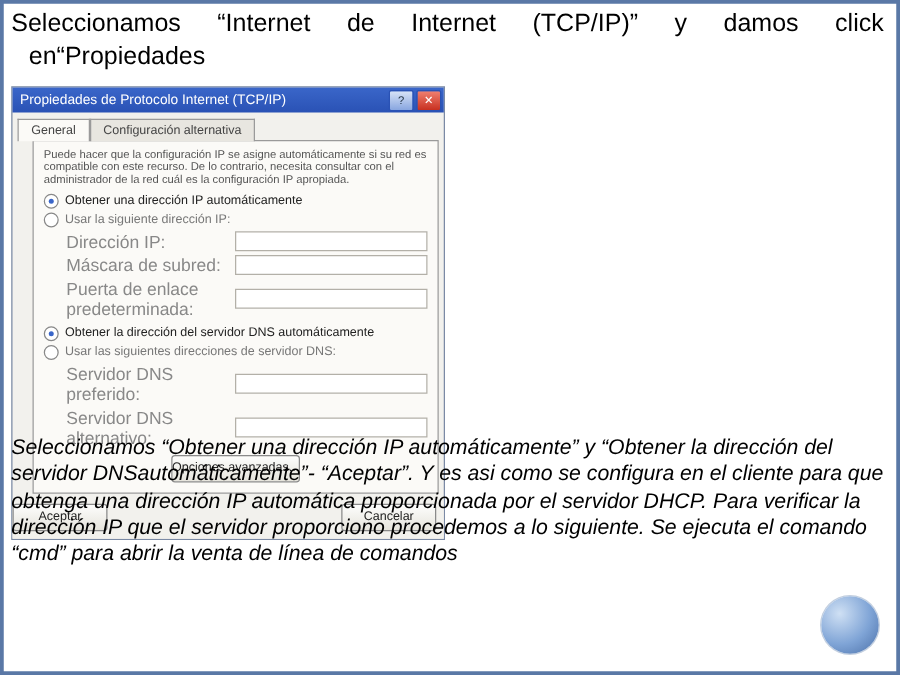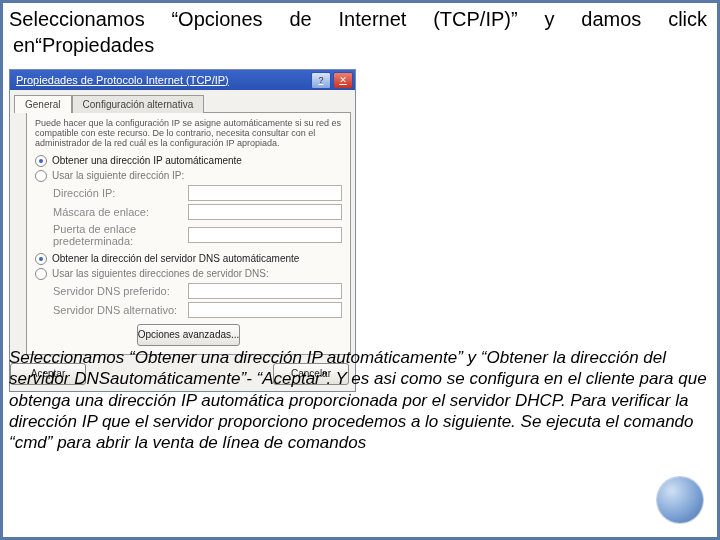--- a/index.html
+++ b/index.html
@@ -14,39 +14,38 @@
   }
   .top-text{
     font-size:20px;
     padding:4px 10px 2px 6px;
     text-align:justify;
     text-align-last:justify;
     line-height:1.25;
   }
   .top-text-l2{
     font-size:20px;
-    padding:0 10px 4px 10px;
+    padding:0 10px 4px 20px;
   }
   
   .dialog{
     margin:8px 0 0 6px;
     width:345px;
     background:#f2f1ed;
     border:1px solid #7b8aa5;
     font-size:10px;
     color:#444;
   }
   .titlebar{
     display:flex;align-items:center;
     height:20px;
     background:linear-gradient(#3a66c9,#2a52b5);
     color:#fff;
     padding:0 2px 0 6px;
     font-size:11px;
-    text-decoration:underline;
   }
   .titlebar span.title{flex:1;white-space:nowrap;overflow:hidden}
   .winbtn{
     width:18px;height:15px;
     background:linear-gradient(#d8e3f6,#88a6e0);
     border:1px solid #2a52b5;
     margin-left:2px;
     display:flex;align-items:center;justify-content:center;
     font-size:9px;color:#234;
     border-radius:2px;
@@ -77,21 +76,21 @@
   .radio-row{display:flex;align-items:center;gap:5px;margin:3px 0;color:#777}
   .radio-row.enabled{color:#222}
   .radio{
     width:10px;height:10px;border:1px solid #888;border-radius:50%;
     display:inline-flex;align-items:center;justify-content:center;background:#fff;
     flex:none;
   }
   .radio .dot{width:4px;height:4px;background:#3a66c9;border-radius:50%}
   .field-grid{margin:2px 0 6px 18px}
   .field-row{display:flex;align-items:center;margin:3px 0}
-  .field-label{width:135px;font-size:11px;color:#888}
+  .field-label{width:135px;font-size:14px;color:#888}
   .field-input{
     flex:1;height:14px;background:#fff;border:1px solid #b3b0a8;
   }
   .btn-row{display:flex;justify-content:center;gap:6px;margin-top:4px}
   .dlg-btn-row{display:flex;justify-content:space-between;gap:6px;padding:4px 6px 6px 0;background:#f2f1ed}
   .dlg-btn{
     min-width:74px;height:20px;
     background:linear-gradient(#fdfdfc,#e6e4dc);
     border:1px solid #8a8a8a;border-radius:3px;
     font-size:10px;color:#222;
@@ -114,21 +113,21 @@
     width:46px;height:46px;border-radius:50%;
     background:radial-gradient(circle at 32% 30%, #cfe0f4 0%, #7fa4d6 55%, #4a6fa8 100%);
     box-shadow:0 0 0 1px #c3cfdf;
   }
 </style>
 </head>
 <body>
 
 <div class="top-text">
   <span>Seleccionamos</span>
-  <span>“Opciones</span>
+  <span>“Internet</span>
   <span>de</span>
   <span>Internet</span>
   <span>(TCP/IP)”</span>
   <span>y</span>
   <span>damos</span>
   <span>click</span>
 </div>
 <div class="top-text-l2">en“Propiedades</div>
 
 <div class="dialog">
@@ -157,21 +156,21 @@
     <div class="radio-row">
       <span class="radio"></span>
       <span>Usar la siguiente dirección IP:</span>
     </div>
     <div class="field-grid">
       <div class="field-row">
         <div class="field-label">Dirección IP:</div>
         <div class="field-input"></div>
       </div>
       <div class="field-row">
-        <div class="field-label">Máscara de enlace:</div>
+        <div class="field-label">Máscara de subred:</div>
         <div class="field-input"></div>
       </div>
       <div class="field-row">
         <div class="field-label">Puerta de enlace predeterminada:</div>
         <div class="field-input"></div>
       </div>
     </div>
 
     <div class="radio-row enabled">
       <span class="radio">

